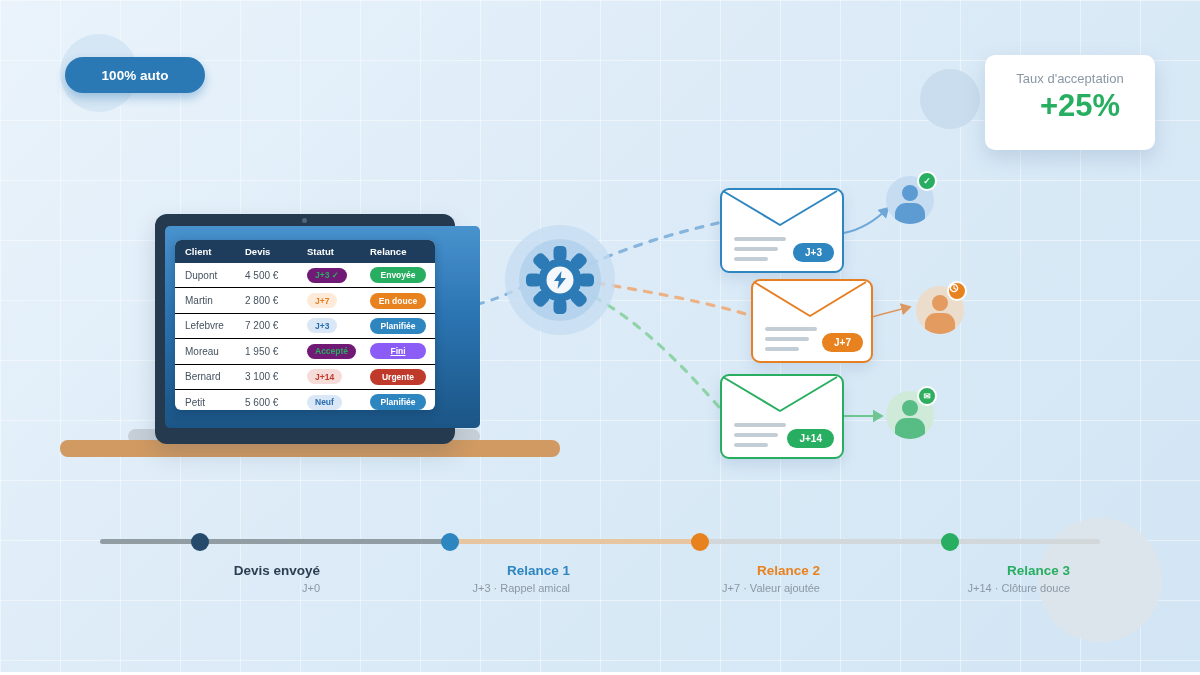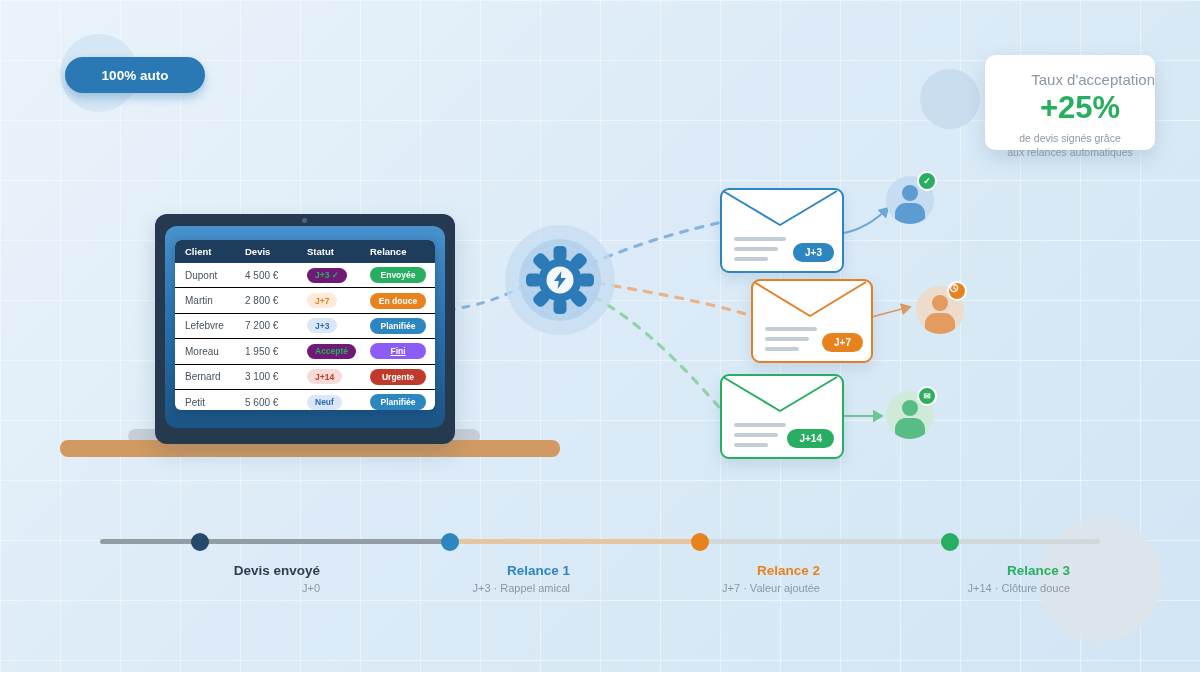--- a/index.html
+++ b/index.html
@@ -20,32 +20,32 @@
 
   
   #auto-pill{left:65px;top:57px;width:140px;height:36px;border-radius:18px;
     background:#2b79b4;color:#fff;font-size:13.5px;font-weight:bold;
     display:flex;align-items:center;justify-content:center;z-index:4;
     box-shadow:0 5px 10px rgba(43,121,180,.35);}
 
   
   #stat-card{left:985px;top:55px;width:170px;height:95px;background:#fff;border-radius:10px;
     box-shadow:0 8px 20px rgba(110,145,180,.28);text-align:center;z-index:4;padding-top:16px;box-sizing:border-box;}
-  #stat-card .title{font-size:15px;color:#8a97a6;text-align:right;}
+  #stat-card .title{font-size:13px;color:#8a97a6;}
   #stat-card .value{font-size:31px;font-weight:bold;color:#27ae60;line-height:1.15;margin-top:2px;margin-left:20px;}
   #stat-card .sub{font-size:10.5px;color:#8a97a6;line-height:1.35;margin-top:5px;}
 
   
   #laptop-base{left:128px;top:429px;width:352px;height:15px;background:#c6cfd7;border-radius:8px;z-index:2;}
   #laptop-base .notch{position:absolute;left:141px;top:7px;width:70px;height:5px;background:#a4b0ba;border-radius:3px;}
   #desk{left:60px;top:440px;width:500px;height:17px;background:#d19a62;border-radius:8px;z-index:3;}
   #laptop-body{left:155px;top:214px;width:300px;height:230px;background:#25394f;border-radius:12px;z-index:4;
     box-shadow:0 10px 22px rgba(40,70,100,.18);}
   #webcam{position:absolute;left:147px;top:4px;width:5px;height:5px;border-radius:50%;background:#51647c;}
-  #screen{position:absolute;left:10px;top:12px;width:280px;height:202px;border-radius:12px;
+  #screen{position:absolute;left:10px;top:12px;width:315px;height:202px;border-radius:5px;
     background:linear-gradient(180deg,#4892ce 0%,#2b74b2 45%,#1b5585 100%);}
 
   
   #client-table{position:absolute;left:10px;top:14px;width:260px;height:170px;background:#fff;border-radius:6px;
     overflow:hidden;box-shadow:0 3px 10px rgba(10,40,70,.3);}
   .t-head{display:grid;grid-template-columns:60px 62px 63px 1fr;align-items:center;height:23px;
     background:#1e3d5c;color:#fff;font-size:9.5px;font-weight:bold;padding:0 10px;}
   .t-row{display:grid;grid-template-columns:60px 62px 63px 1fr;align-items:center;height:24.4px;
     font-size:10px;color:#44525f;padding:0 10px;border-top:1px solid #000000;}
   .pill-s{display:inline-block;font-size:8.5px;font-weight:bold;padding:2.5px 8px;border-radius:9px;}
@@ -142,24 +142,20 @@
     <path d="M844,233 C864,229 877,219 888,208" fill="none" stroke="#6fa8d8" stroke-width="1.8" marker-end="url(#arr-blue)"></path>
     <path d="M872,317 C886,313 898,310 910,307" fill="none" stroke="#dd985f" stroke-width="1.8" marker-end="url(#arr-orange)"></path>
     <path d="M843,416 L882,416" fill="none" stroke="#6fc690" stroke-width="1.8" marker-end="url(#arr-green)"></path>
   </svg>
 
   <div class="abs" id="auto-pill">100% auto</div>
 
   <div class="abs" id="stat-card">
     <div class="title">Taux d'acceptation</div>
     <div class="value">+25%</div>
-    <div class="sub">
-      <div>de devis signés grâce</div>
-      <div>aux relances automatiques</div>
-    </div>
   </div>
 
   <div class="abs" id="laptop-base">
     <div class="notch"></div>
   </div>
   <div class="abs" id="desk"></div>
   <div class="abs" id="laptop-body">
     <div id="webcam"></div>
     <div id="screen">
       <div id="client-table">

